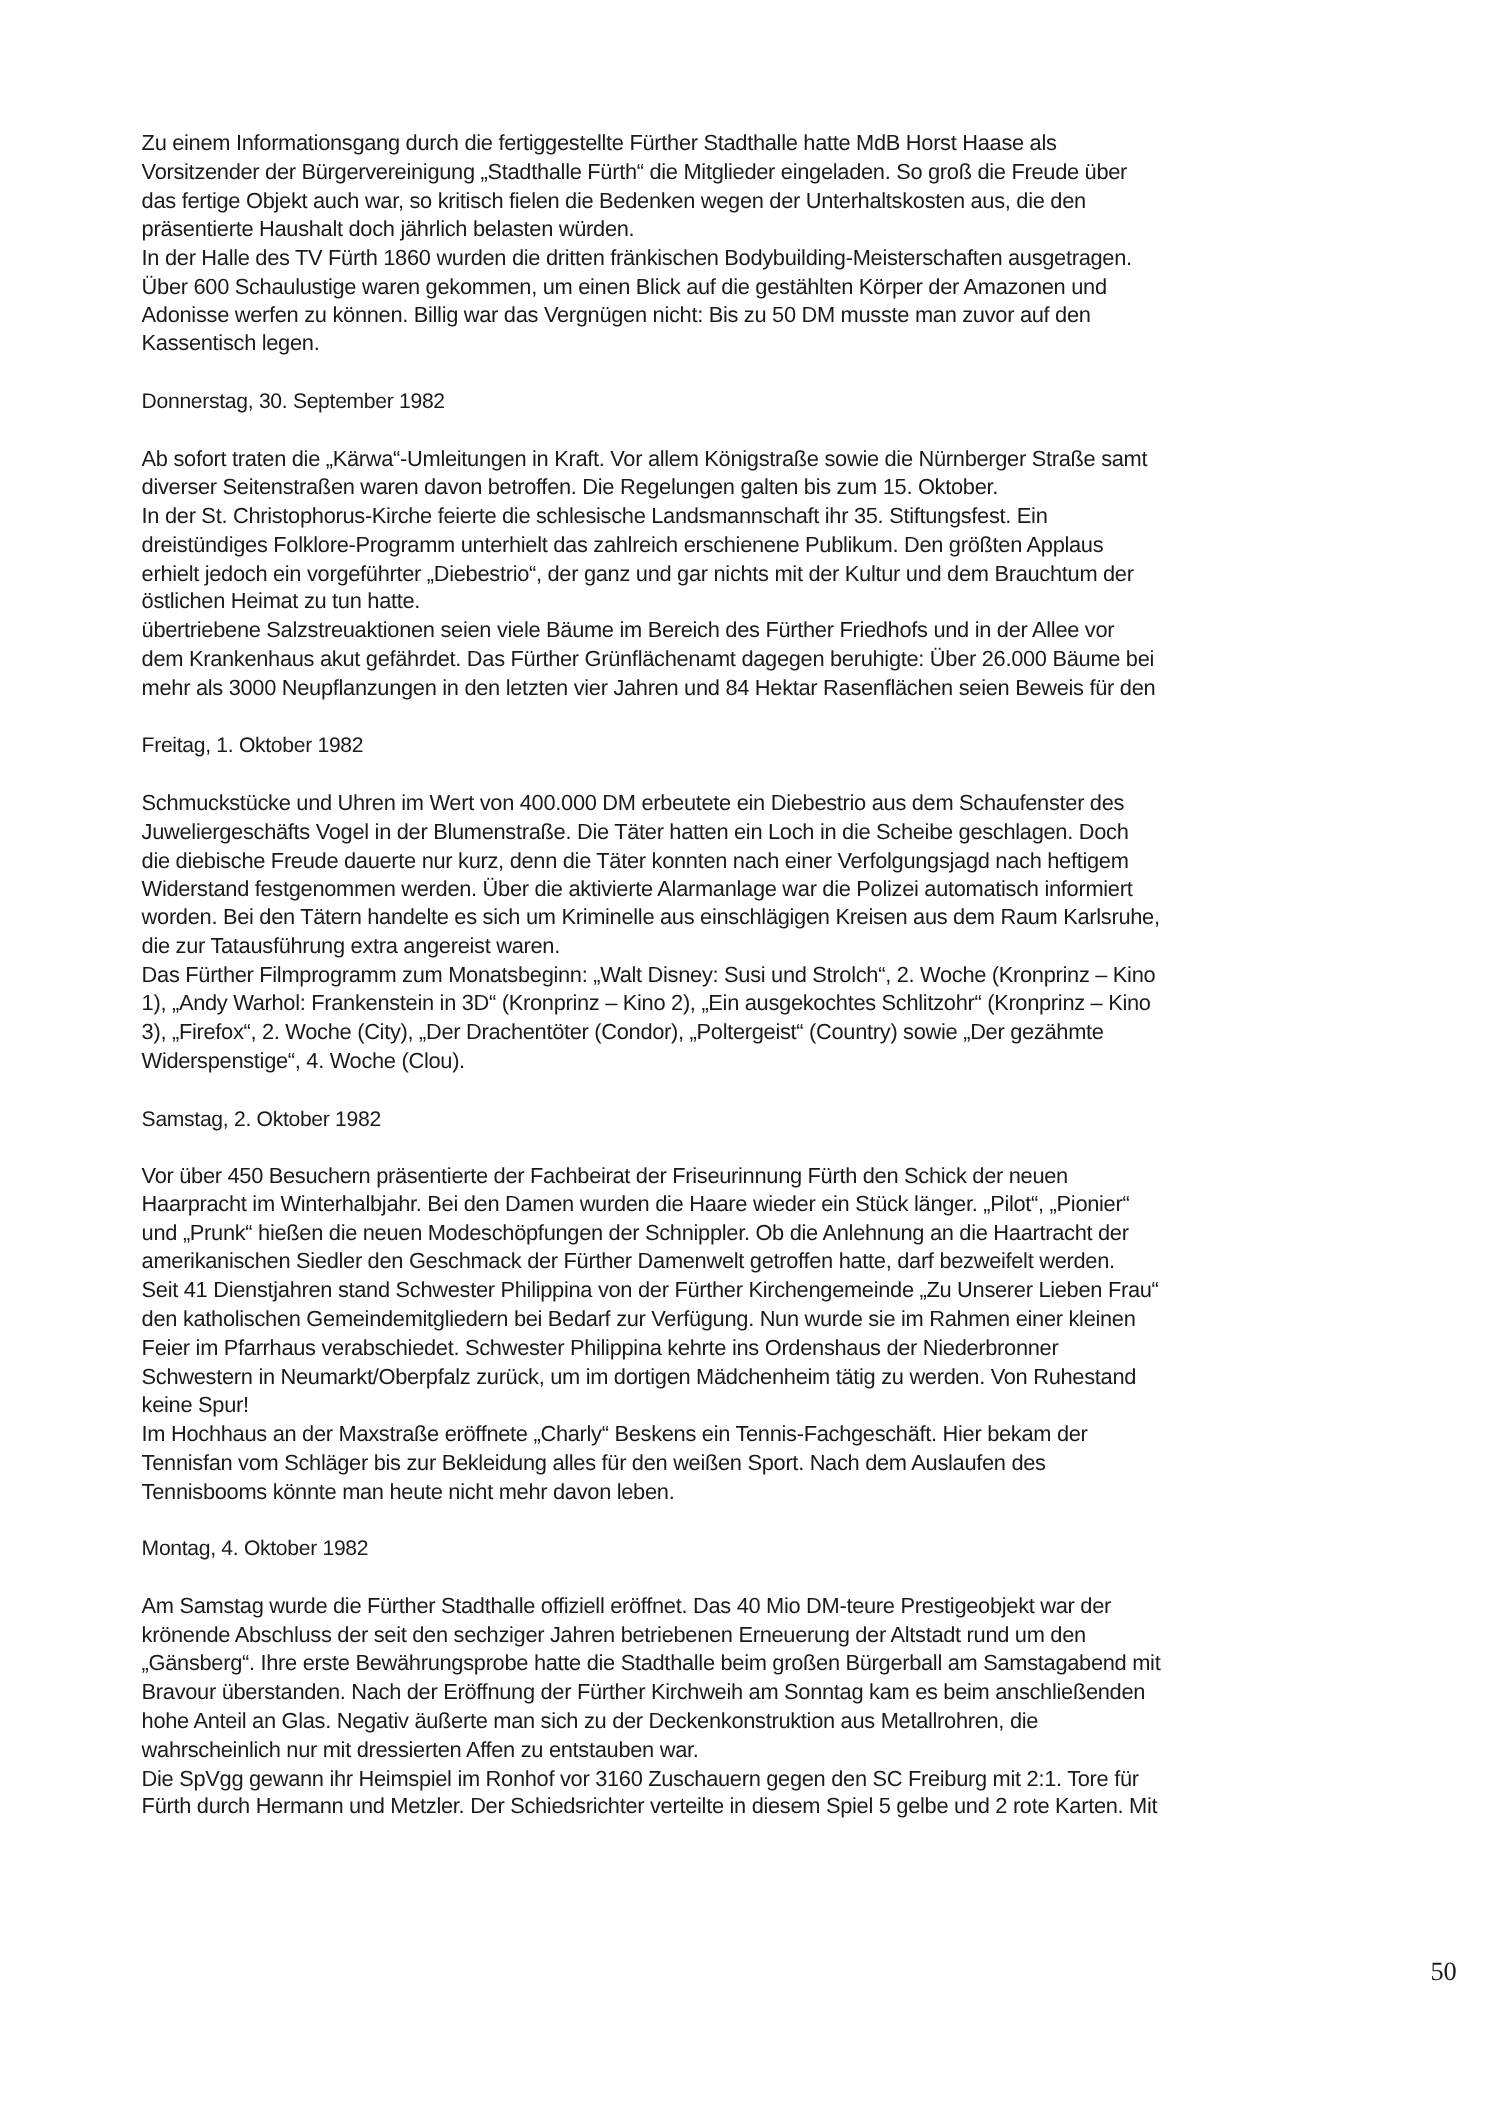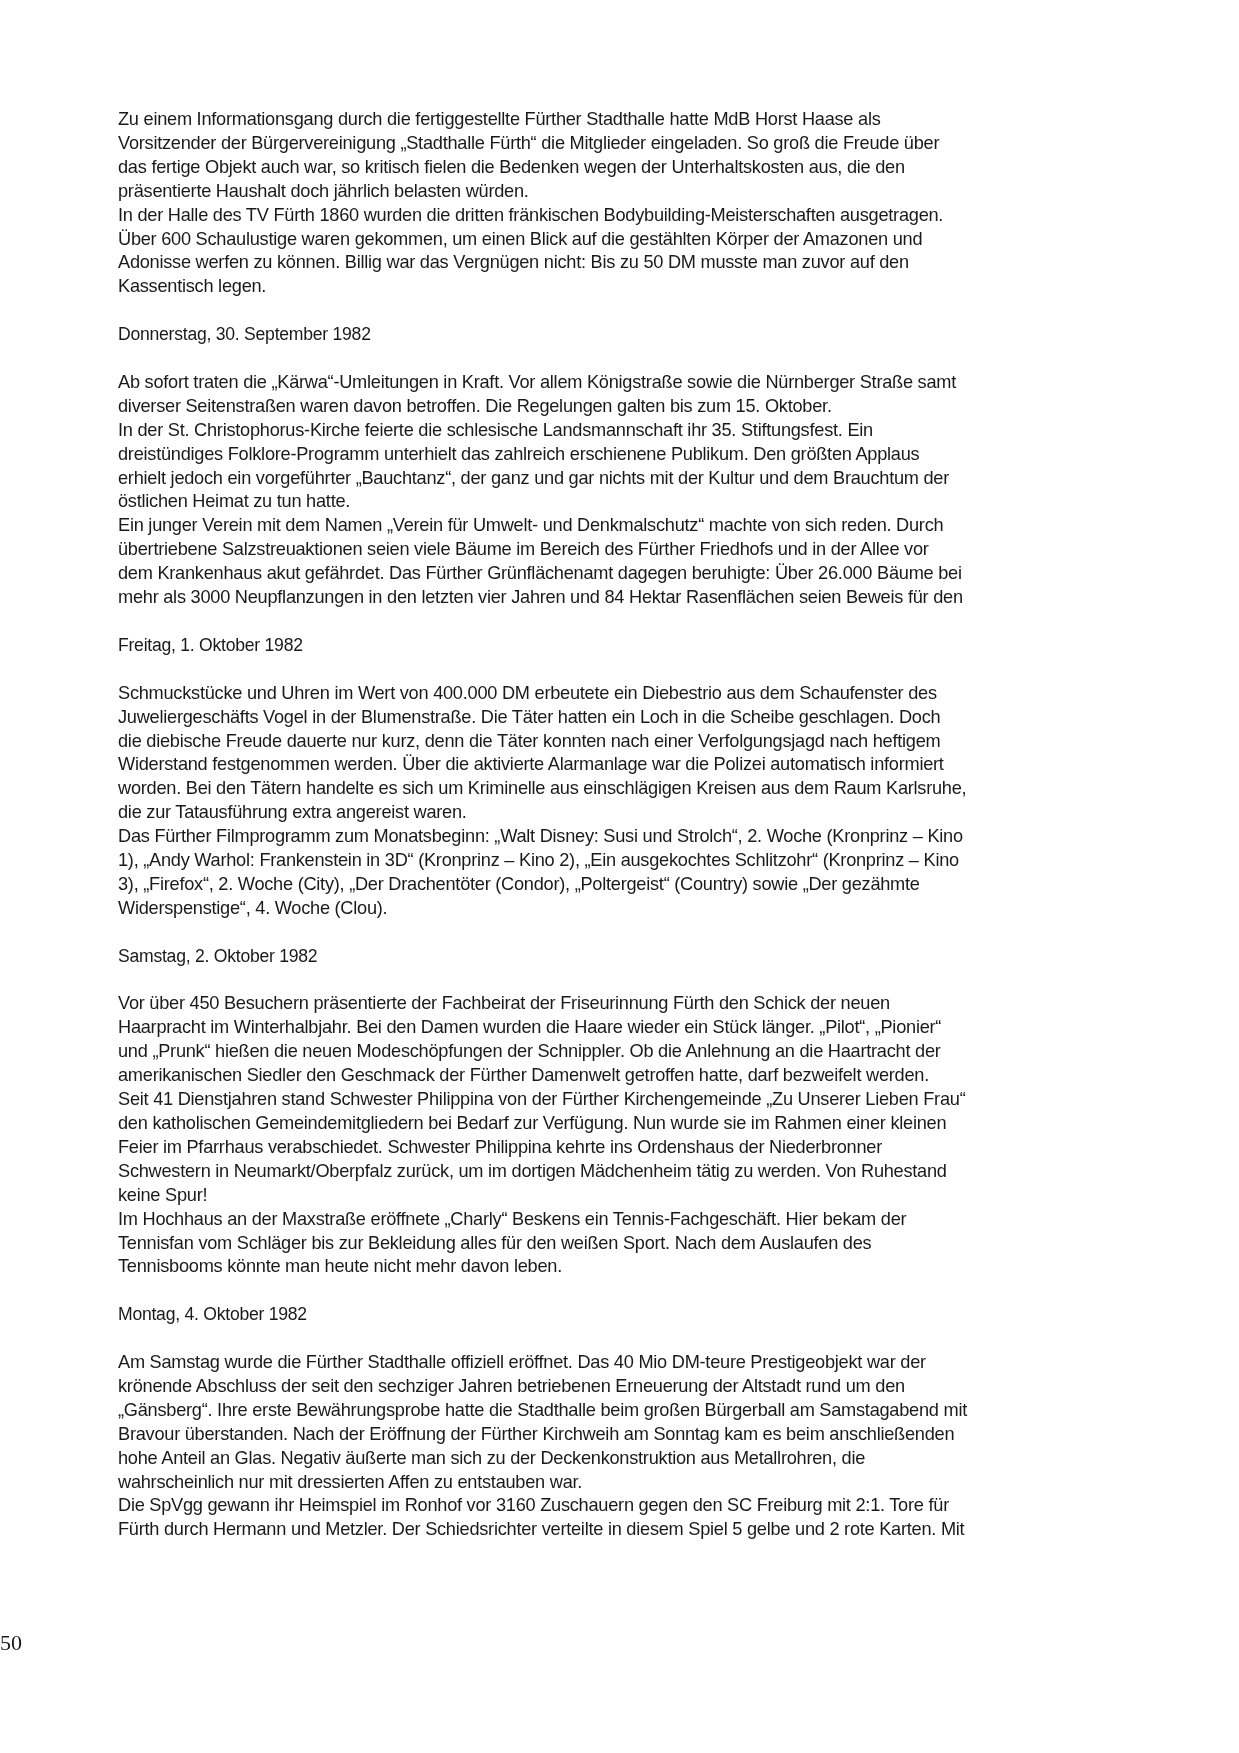--- a/index.html
+++ b/index.html
@@ -36,21 +36,21 @@
     margin: 23.9px 0 23.9px 0;
     font-weight: normal;
     font-size: 17.6px;
     line-height: 23.9px;
   }
   .page-number {
     position: absolute;
     left: 0;
     width: 1214px;
     top: 1630px;
-    text-align: left;
+    text-align: right;
     font-family: "Liberation Serif", serif;
     font-size: 22px;
     color: #1a1a1a;
   }
 </style>
 </head>
 <body>
 
 <div class="page">
 
@@ -64,23 +64,22 @@
     <span class="line">Adonisse werfen zu können. Billig war das Vergnügen nicht: Bis zu 50 DM musste man zuvor auf den</span>
     <span class="line">Kassentisch legen.</span>
   </div>
 
   <div class="heading">Donnerstag, 30. September 1982</div>
   <div class="para">
     <span class="line">Ab sofort traten die „Kärwa“-Umleitungen in Kraft. Vor allem Königstraße sowie die Nürnberger Straße samt</span>
     <span class="line">diverser Seitenstraßen waren davon betroffen. Die Regelungen galten bis zum 15. Oktober.</span>
     <span class="line">In der St. Christophorus-Kirche feierte die schlesische Landsmannschaft ihr 35. Stiftungsfest. Ein</span>
     <span class="line">dreistündiges Folklore-Programm unterhielt das zahlreich erschienene Publikum. Den größten Applaus</span>
-    <span class="line">erhielt jedoch ein vorgeführter „Bauchtanz“, der ganz und gar nichts mit der Kultur und dem Brauchtum der</span>
+    <span class="line">erhielt jedoch ein vorgeführter „Diebestrio“, der ganz und gar nichts mit der Kultur und dem Brauchtum der</span>
     <span class="line">östlichen Heimat zu tun hatte.</span>
-    <span class="line">Ein junger Verein mit dem Namen „Verein für Umwelt- und Denkmalschutz“ machte von sich reden. Durch</span>
     <span class="line">übertriebene Salzstreuaktionen seien viele Bäume im Bereich des Fürther Friedhofs und in der Allee vor</span>
     <span class="line">dem Krankenhaus akut gefährdet. Das Fürther Grünflächenamt dagegen beruhigte: Über 26.000 Bäume bei</span>
     <span class="line">mehr als 3000 Neupflanzungen in den letzten vier Jahren und 84 Hektar Rasenflächen seien Beweis für den</span>
   </div>
 
   <div class="heading">Freitag, 1. Oktober 1982</div>
   <div class="para">
     <span class="line">Schmuckstücke und Uhren im Wert von 400.000 DM erbeutete ein Diebestrio aus dem Schaufenster des</span>
     <span class="line">Juweliergeschäfts Vogel in der Blumenstraße. Die Täter hatten ein Loch in die Scheibe geschlagen. Doch</span>
     <span class="line">die diebische Freude dauerte nur kurz, denn die Täter konnten nach einer Verfolgungsjagd nach heftigem</span>

